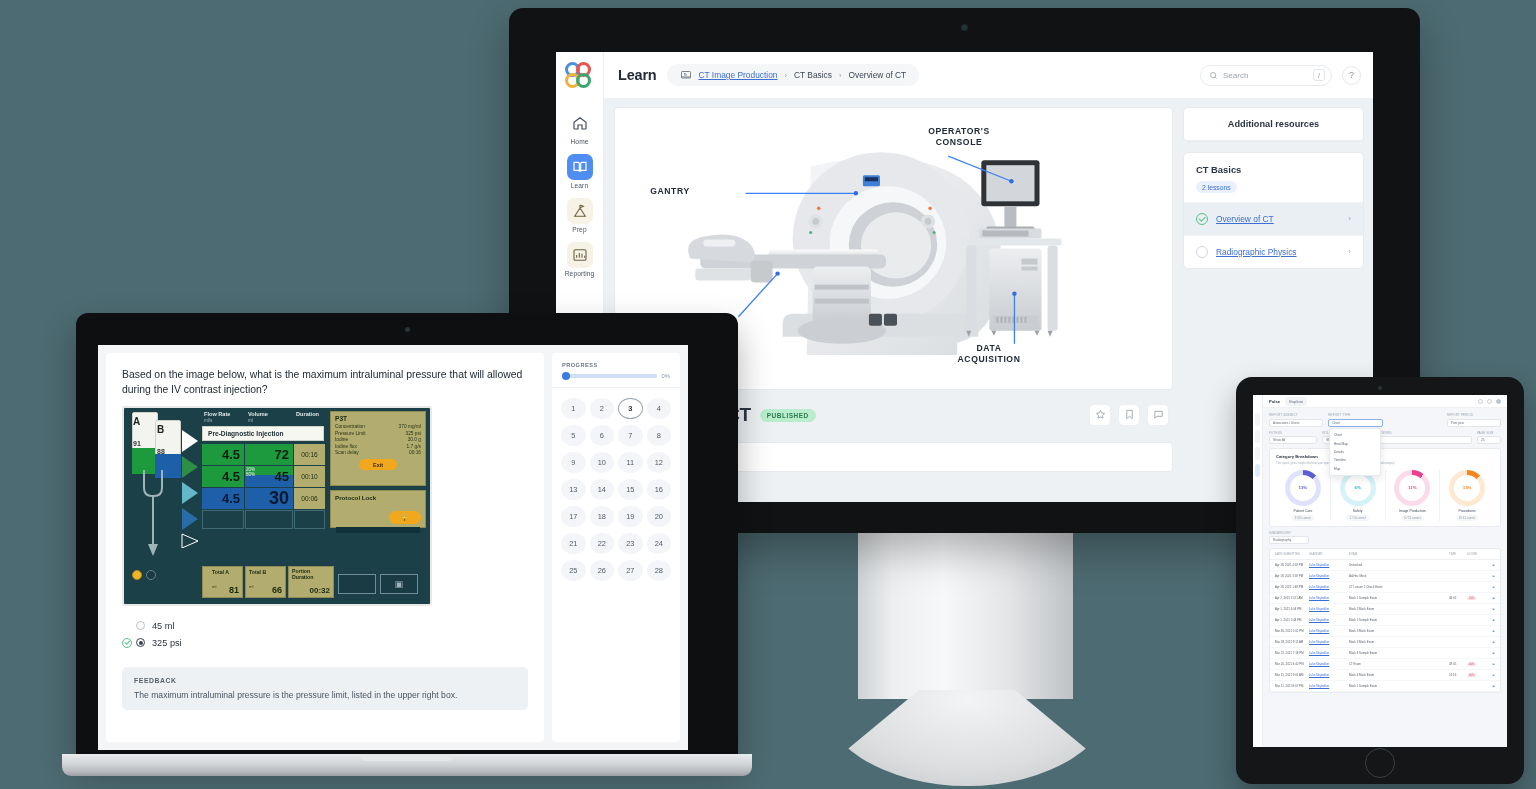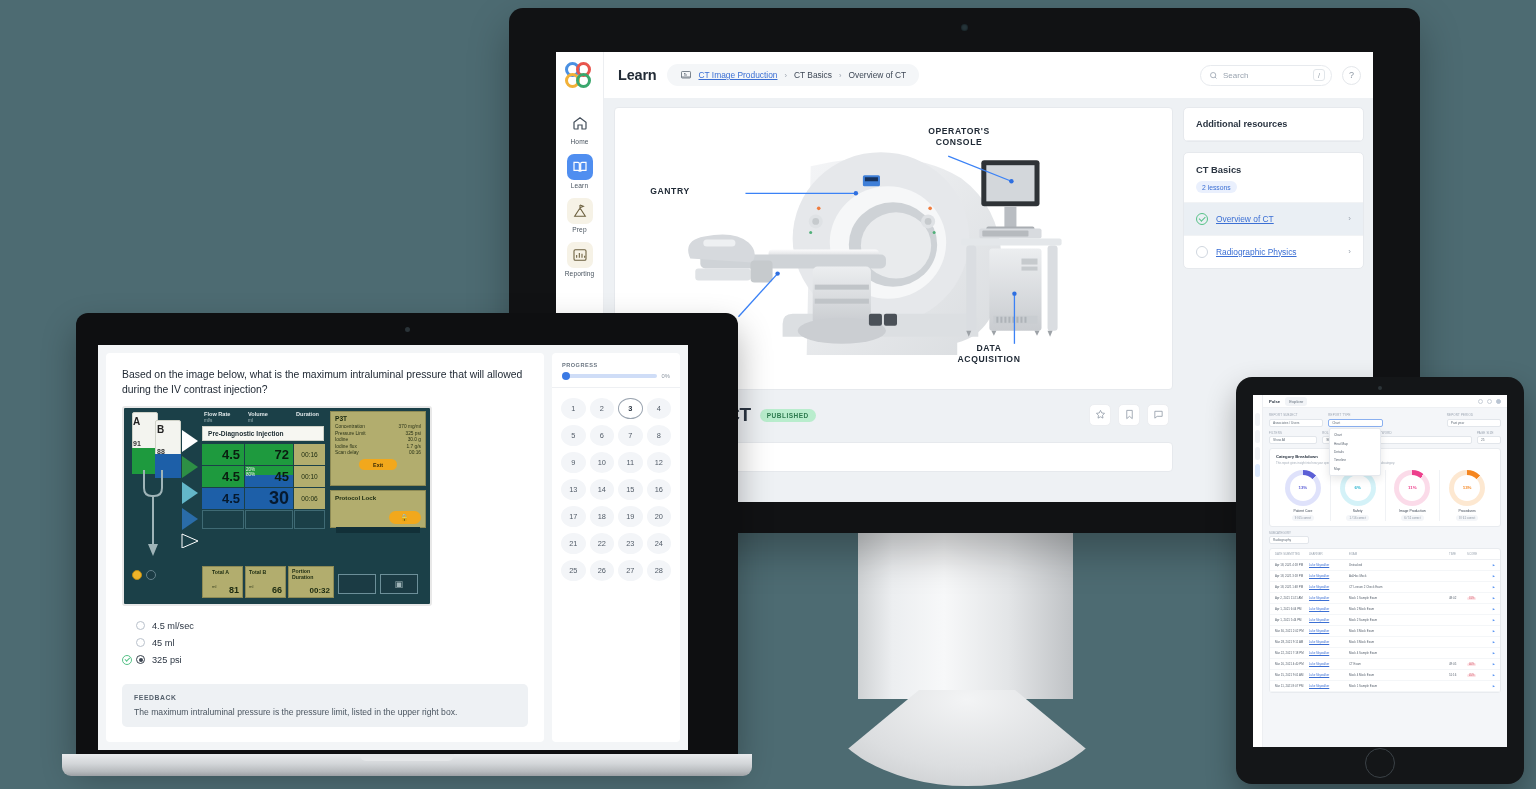--- a/index.html
+++ b/index.html
@@ -73,21 +73,21 @@
   .titlerow { display:flex; align-items:center; gap:9px; padding:14px 4px 12px 4px; }
   .pgtitle { font-size:19px; font-weight:700; color:#2b3542; letter-spacing:-.4px; }
   .badge { background:#b9edcd; color:#2d7a4e; font-size:6.5px; font-weight:700; letter-spacing:.5px; padding:3px 7px; border-radius:9px; }
   .actbtns { margin-left:auto; display:flex; gap:7px; }
   .actbtn { width:22px;height:22px;border-radius:5px;background:#fff;border:1px solid #eceef1; display:flex;align-items:center;justify-content:center; }
   .actbtn svg { width:11px;height:11px; }
   .stub { height:30px; margin-top:4px; }
 
   .rightcol { width:190px; padding:9px 9px 0 0; display:flex; flex-direction:column; gap:10px; }
   .panel { background:#fff; border:1px solid #e6e9ed; border-radius:5px; overflow:hidden; }
-  .panel h4 { font-size:9.2px; color:#2b3542; font-weight:700; padding:11px 12px; }
+  .panel h4 { font-size:9.2px; color:#2b3542; font-weight:700; padding:11px 12px;text-align:center; }
   .panel .divider { height:1px; background:#eef0f3; }
   .reslink { display:flex; align-items:center; gap:8px; padding:11px 12px; }
   .reslink svg { width:12px;height:12px; }
   .reslink span { font-size:8.6px; color:#3b6fd4; }
   .ch { padding:11px 12px 8px 12px; }
   .ch .t { font-size:9.4px; font-weight:700; color:#2b3542; }
   .ch .pill { display:inline-block; margin-top:6px; background:#eaf0fd; color:#3b6fd4; font-size:6.8px; padding:2.5px 6px; border-radius:8px; }
   .lesson { display:flex; align-items:center; gap:8px; padding:10px 12px; border-top:1px solid #f1f3f5; }
   .lesson.sel { background:#eaeff4; }
   .lesson .mark { width:12px;height:12px;border-radius:50%; flex:0 0 auto; }
@@ -558,24 +558,20 @@
               <div style="font-size:5.2px;font-weight:700;color:#1b2a10;line-height:1.15;">Portion Duration</div>
               <div style="position:absolute;right:3px;bottom:2px;font-size:8px;font-weight:700;color:#1b2a10;">00:32</div>
             </div>
             <div style="position:absolute;left:214px;top:166px;width:38px;height:20px;background:#1b3b44;border:1px solid #6c8f99;"></div>
             <div style="position:absolute;left:256px;top:166px;width:38px;height:20px;background:#1b3b44;border:1px solid #6c8f99;display:flex;align-items:center;justify-content:center;color:#9fb4b8;font-size:9px;">▣</div>
           </div>
 
           <div class="opts">
             <div class="opt">
               <span class="radio"></span>
-              <span class="otext">4.5 ml/sec</span>
-            </div>
-            <div class="opt">
-              <span class="radio"></span>
               <span class="otext">45 ml</span>
             </div>
             <div class="opt correct">
               <span class="tick"></span>
               <span class="radio"></span>
               <span class="otext">325 psi</span>
             </div>
           </div>
 
           <div class="fb">

